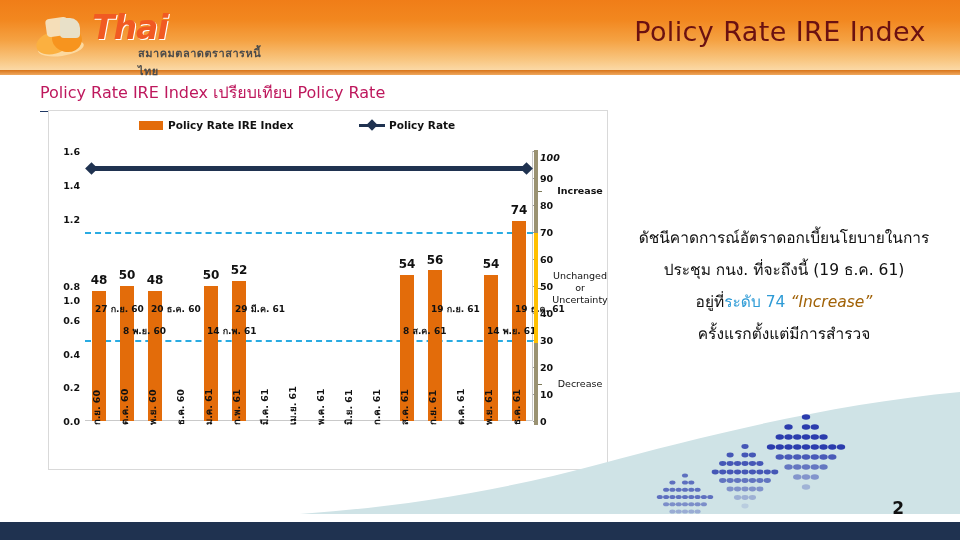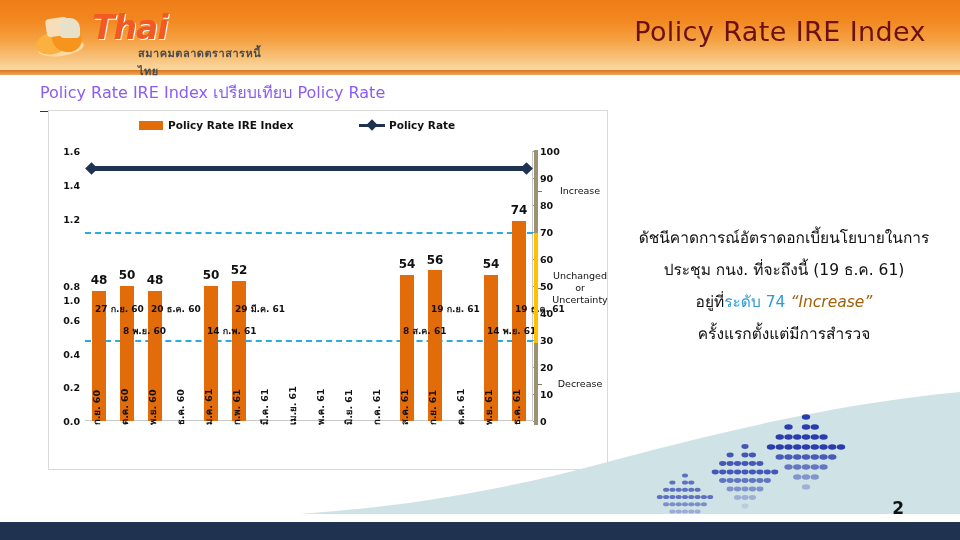--- a/index.html
+++ b/index.html
@@ -55,21 +55,21 @@
   #header-title {
     position:absolute; right:34px; top:16px;
     font-family:"DejaVu Sans", sans-serif;
     font-size:27px; color:#6b1111; letter-spacing:0.4px;
   }
 
   
   #subtitle {
     position:absolute; left:40px; top:80px;
     font-family:"DejaVu Sans", sans-serif;
-    font-size:16px; color:#8b5cf6;
+    font-size:16px; color:#be185d;
     border-bottom:1.3px solid #1f3864;
     padding-bottom:6px;
     white-space:nowrap;
   }
 
   
   #chart-frame {
     position:absolute; left:48px; top:110px; width:560px; height:360px;
     background:#ffffff; border:1px solid #d9d9d9;
   }
@@ -259,21 +259,21 @@
           <div class="ytick-right" style="top: 135px;">50</div>
           <div class="ytick-right-mark" style="top: 135px;"></div>
           <div class="ytick-right" style="top: 108px;">60</div>
           <div class="ytick-right-mark" style="top: 108px;"></div>
           <div class="ytick-right" style="top: 81px;">70</div>
           <div class="ytick-right-mark" style="top: 81px;"></div>
           <div class="ytick-right" style="top: 54px;">80</div>
           <div class="ytick-right-mark" style="top: 54px;"></div>
           <div class="ytick-right" style="top: 27px;">90</div>
           <div class="ytick-right-mark" style="top: 27px;"></div>
-          <div class="ytick-right" style="top: 0px;">100</div>
+          <div class="ytick-right" style="top: 6px; font-style: italic;">100</div>
           <div class="ytick-right-mark" style="top: 0px;"></div>
         </div>
       <div id="ref-lines">
           <div class="dash-line" style="top: 81px; border-top-color: rgb(41, 171, 226);"></div>
           <div class="dash-line" style="top: 189px; border-top-color: rgb(41, 171, 226);"></div>
         </div>
       <div id="bars-layer">
           <div class="bar" style="left: 7px; height: 129.6px; background: rgb(227, 108, 10);"></div>
           <div class="bar" style="left: 35px; height: 135px; background: rgb(227, 108, 10);"></div>
           <div class="bar" style="left: 63px; height: 129.6px; background: rgb(227, 108, 10);"></div>
@@ -329,21 +329,21 @@
           <div class="xtick" style="left: 411px;">พ.ย. 61</div>
           <div class="xtick" style="left: 439px;">ธ.ค. 61</div>
         </div>
     </div>
   </div>
 </div>
 
 <div id="cat-panel">
     <div class="cat-bar" style="top: 5px; height: 82.5px; background: rgb(154, 146, 114);"></div>
     <div class="cat-tick" style="top: 46.25px;"></div>
-    <div class="cat-label" style="top: 40.25px;"><span>Increase</span></div>
+    <div class="cat-label" style="top: 40.25px; font-weight: bold;"><span>Increase</span></div>
     <div class="cat-bar" style="top: 87.5px; height: 110px; background: rgb(255, 192, 0);"></div>
     <div class="cat-tick" style="top: 142.5px;"></div>
     <div class="cat-label" style="top: 124.5px;"><span>Unchanged</span><br><span>or</span><br><span>Uncertainty</span></div>
     <div class="cat-bar" style="top: 197.5px; height: 82.5px; background: rgb(154, 146, 114);"></div>
     <div class="cat-tick" style="top: 238.75px;"></div>
     <div class="cat-label" style="top: 232.75px;"><span>Decrease</span></div>
   </div>
 
 <div id="right-text">
   <span class="line">ดัชนีคาดการณ์อัตราดอกเบี้ยนโยบายในการ</span>

